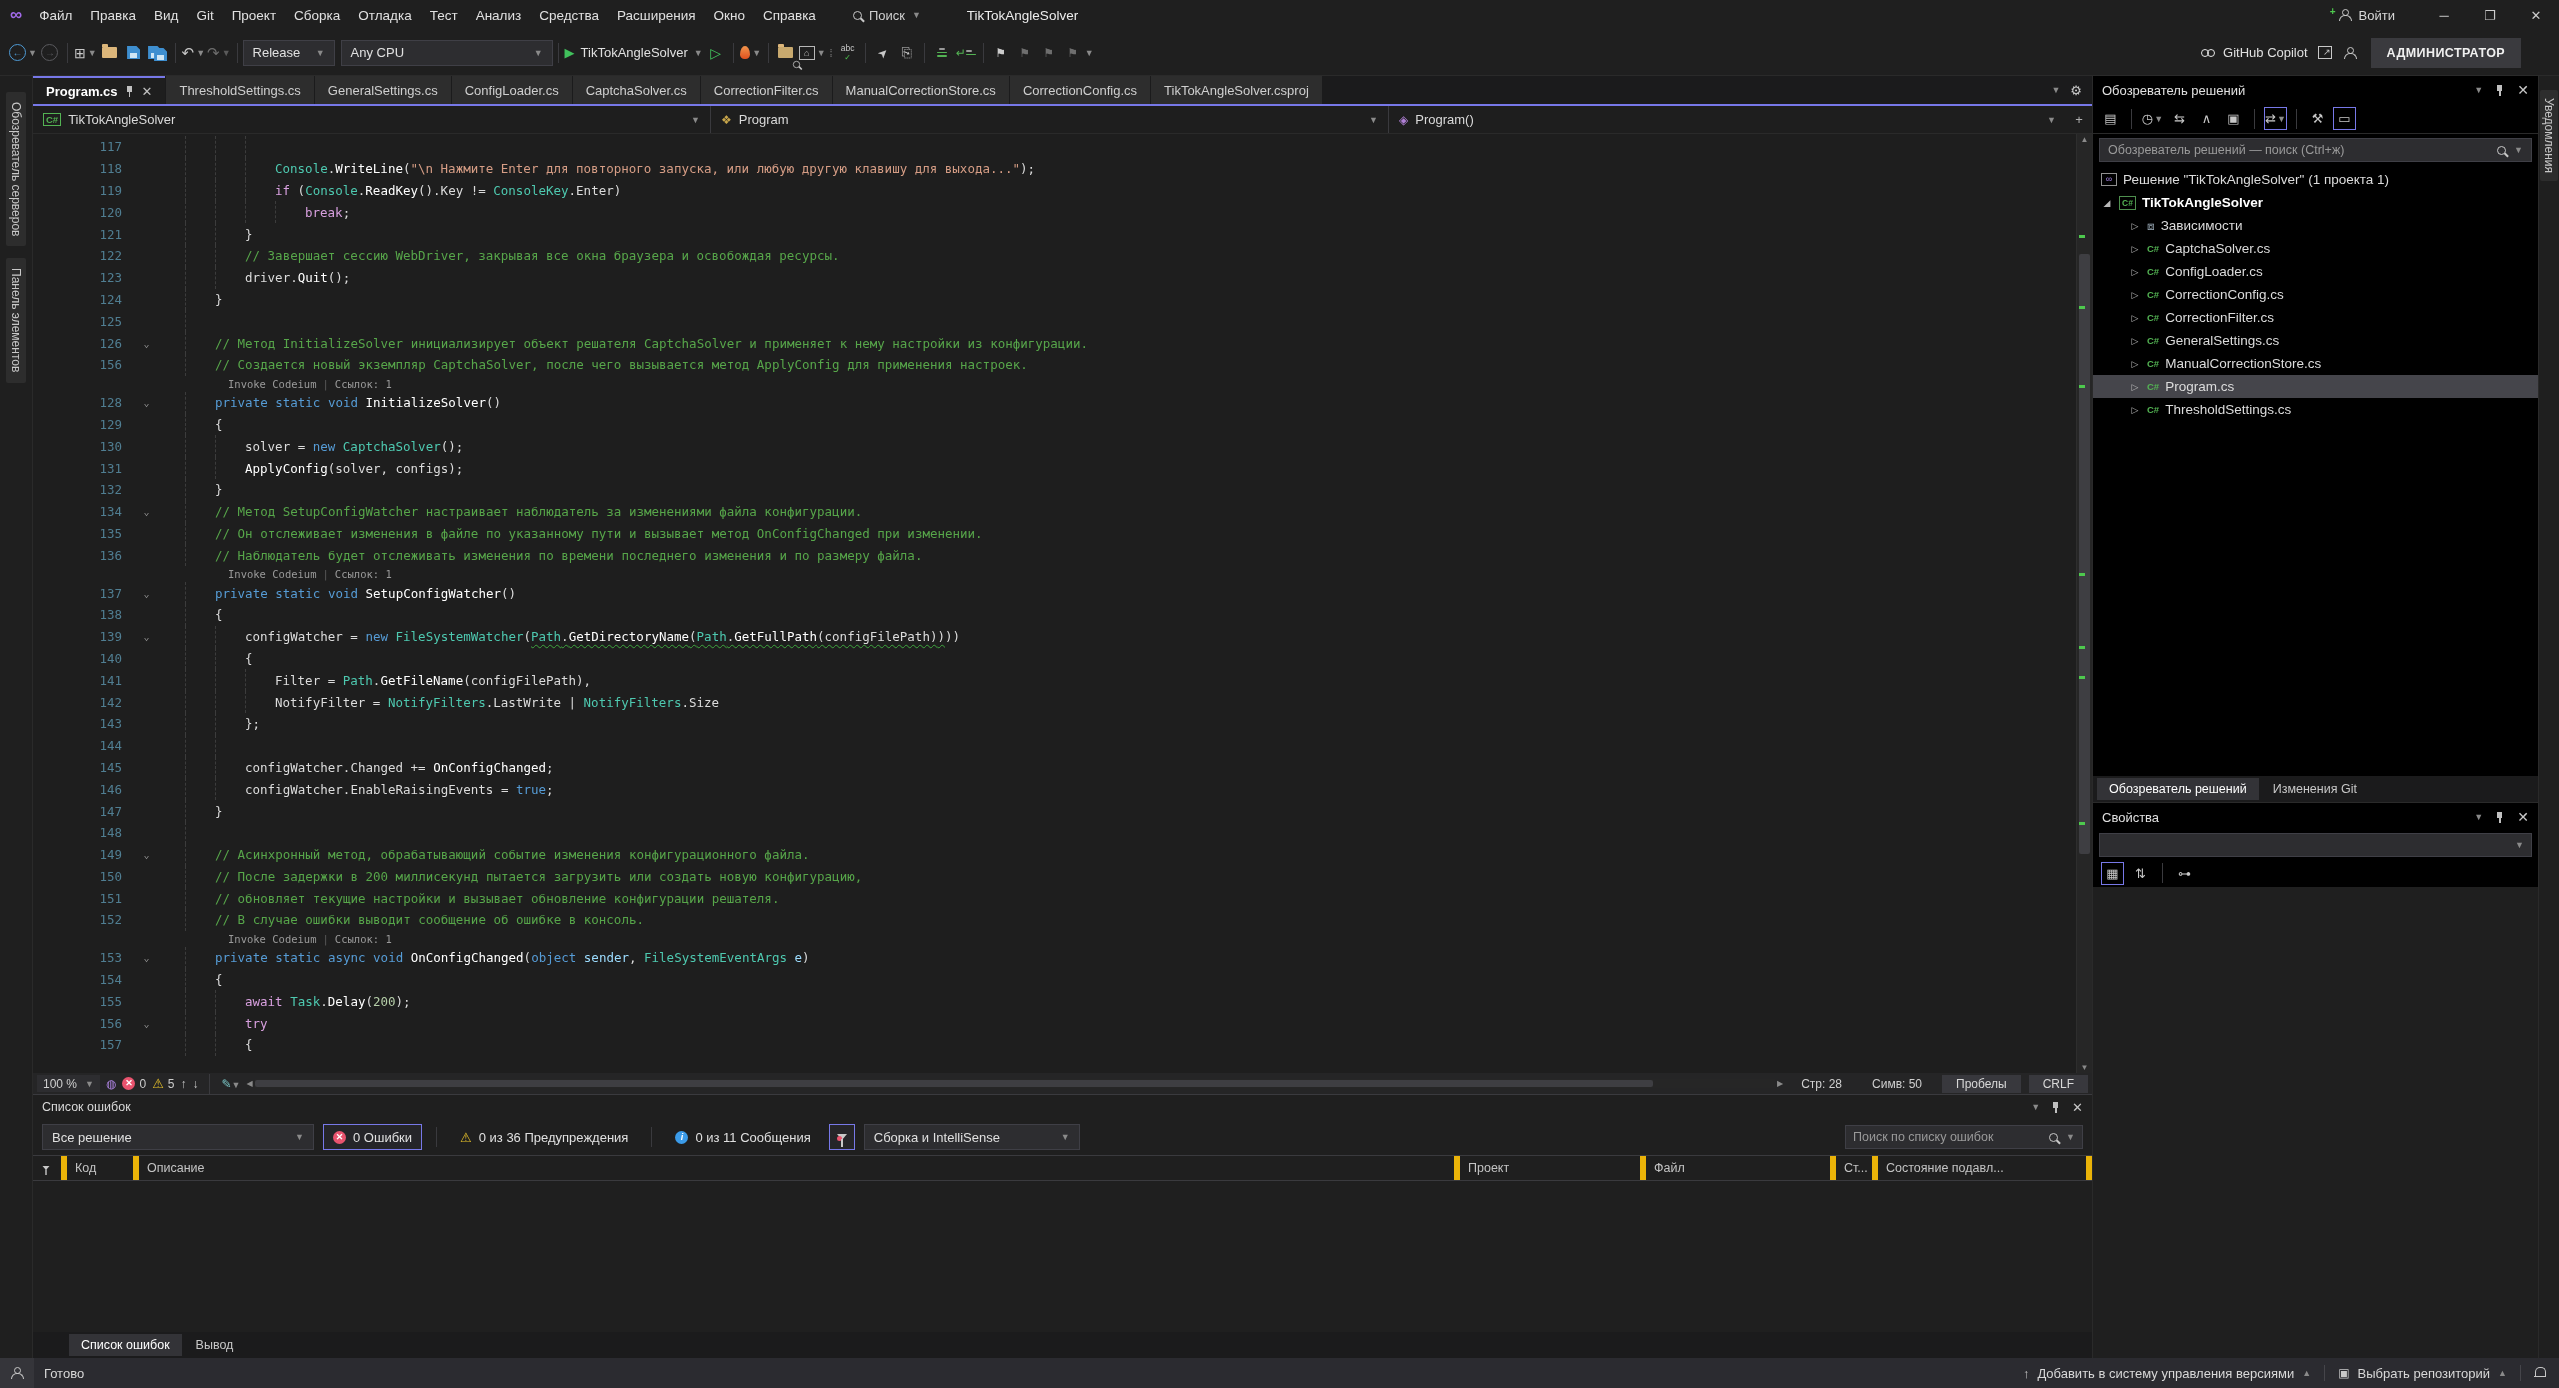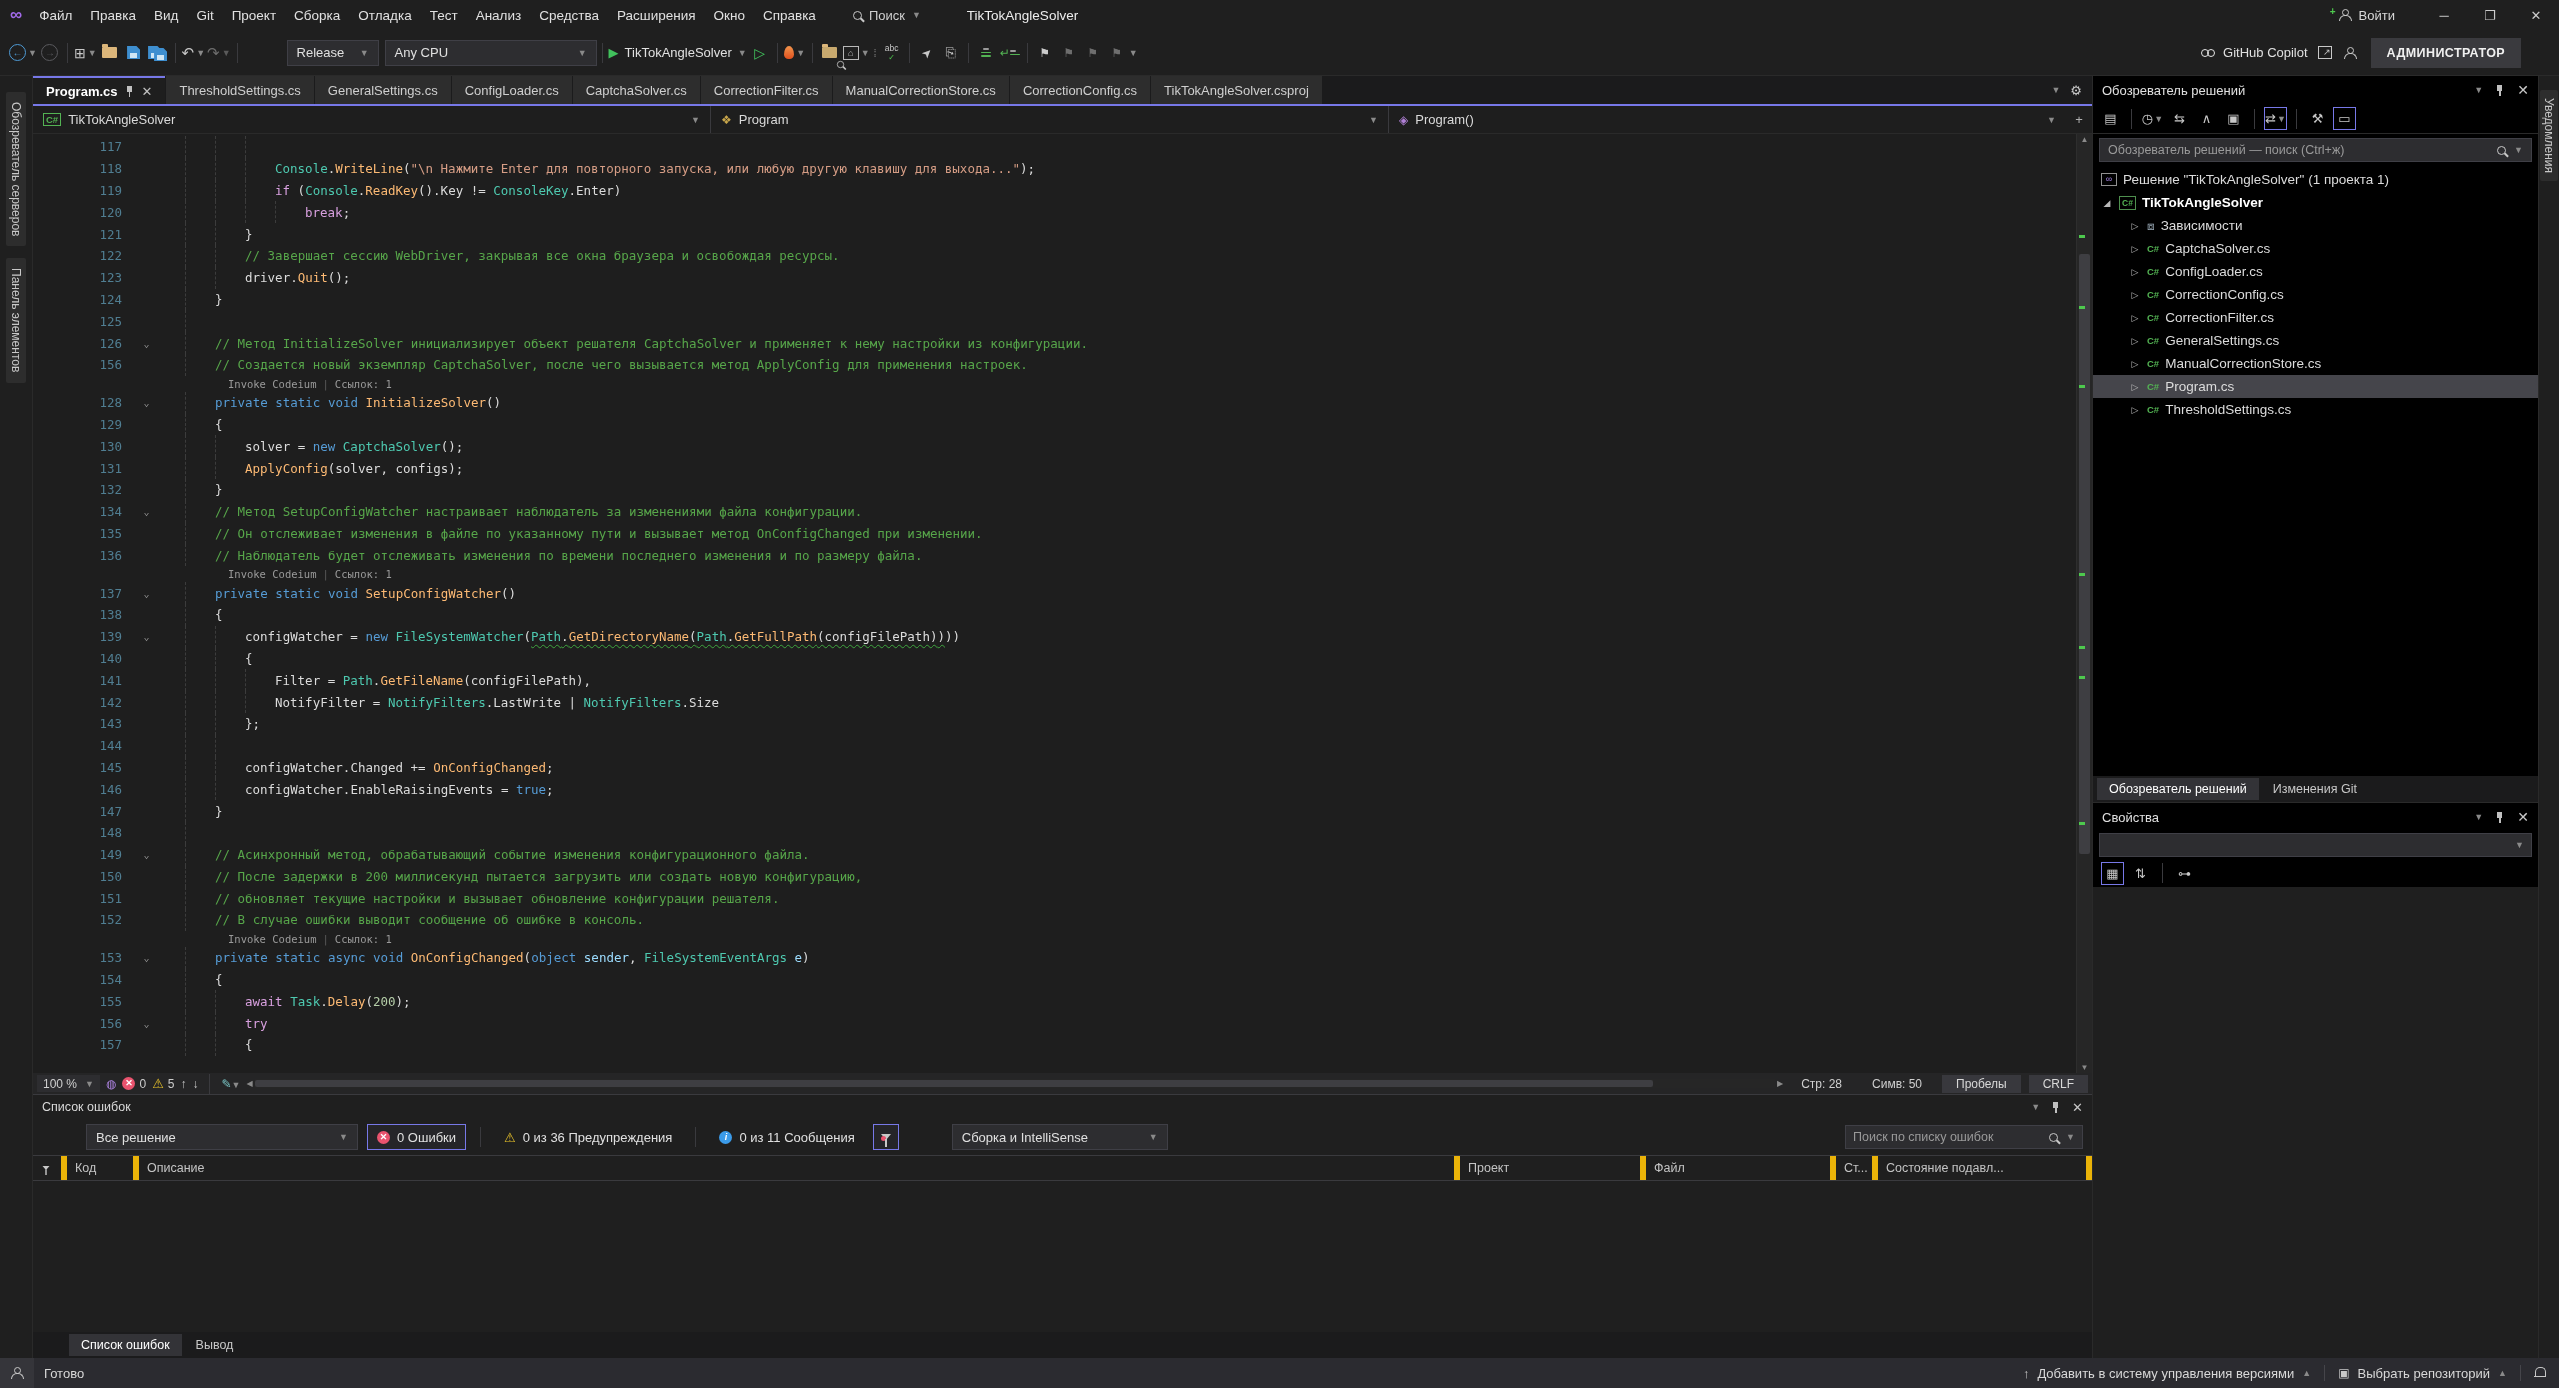--- a/index.html
+++ b/index.html
@@ -24,21 +24,21 @@
 
   
   .toolbar{height:46px;background:#1F1F1F;display:flex;align-items:center;padding:0 8px;flex:none;border-bottom:1px solid #2A2A2A;}
   .tbtn{display:inline-flex;align-items:center;justify-content:center;min-width:22px;height:26px;margin:0 1px;gap:2px;}
   .navcirc{width:17px;height:17px;border:1.6px solid #4E9AD4;border-radius:50%;color:#4E9AD4;display:flex;align-items:center;justify-content:center;font-size:10px;}
   .navcirc.dis{border-color:#5A5A5E;color:#5A5A5E;}
   .floppy{width:13px;height:13px;background:#3E8FD0;clip-path:polygon(0 0,72% 0,100% 28%,100% 100%,0 100%);position:relative;}
   .floppy::after{content:"";position:absolute;left:3px;bottom:1px;width:7px;height:5px;background:#CFE6F5;}
   .folder{width:15px;height:11px;background:#DCB67A;border-radius:1px;position:relative;}
   .folder::before{content:"";position:absolute;top:-3px;left:0;width:6px;height:3px;background:#DCB67A;border-radius:1px 1px 0 0;}
-  .dd{background:#2D2D30;border:1px solid #3F3F46;height:26px;display:flex;align-items:center;padding:0 9px;gap:8px;color:#E0E0E0;margin-left:44px;}
+  .dd{background:#2D2D30;border:1px solid #3F3F46;height:26px;display:flex;align-items:center;padding:0 9px;gap:8px;color:#E0E0E0;}
   .dd .car{margin-left:auto;}
   .play{color:#41C15C;font-size:13px;}
   .play-outline{color:#41C15C;font-size:14px;}
   .flame{width:10px;height:13px;background:linear-gradient(#F2954C,#E0501E);border-radius:50% 50% 45% 45%/65% 65% 35% 35%;}
   .mag{width:9px;height:9px;border:1.6px solid #C8C8C8;border-radius:50%;position:relative;display:inline-block;flex:none;}
   .mag::after{content:"";position:absolute;width:5px;height:1.6px;background:#C8C8C8;transform:rotate(45deg);right:-4px;bottom:-2px;}
   .minifolder-mag{position:relative;}
   .minifolder-mag .mag{position:absolute;right:-4px;bottom:-3px;transform:scale(.8);}
   .boxhome{width:16px;height:14px;border:1.3px solid #B8B8B8;display:flex;align-items:center;justify-content:center;font-size:9px;color:#C8C8C8;}
   .abc{display:inline-flex;flex-direction:column;line-height:7px;align-items:center;}
@@ -90,21 +90,21 @@
   .codearea{flex:1;position:relative;overflow:hidden;background:#1E1E1E;min-height:0;}
   .code-lines{position:absolute;left:0;top:2px;right:16px;font-family:"DejaVu Sans Mono",monospace;}
   .code-row{display:flex;height:21.8px;align-items:center;}
   .gut{width:95px;flex:none;text-align:right;padding-right:6px;color:#507E92;font-size:12.5px;}
   .fold{width:37px;flex:none;text-align:center;color:#9A9A9A;font-size:10px;}
   .codetxt{white-space:pre;font-size:12.5px;color:#DCDCDC;padding-left:20px;height:100%;display:flex;align-items:center;}
   .ig{display:inline-block;width:30px;height:21.8px;border-left:1px dashed #3C3C3C;flex:none;}
   .lens-row{height:16px;display:flex;align-items:center;padding-left:195px;color:#8F8F8F;font-size:10.5px;gap:6px;}
   .lens-link{color:#9A9A9A;}
   .lens-sep{color:#5A5A5A;}
-  .tk-k{color:#569CD6;}.tk-c{color:#D8A0DF;}.tk-t{color:#4EC9B0;}.tk-m{color:#fdba74;}
+  .tk-k{color:#569CD6;}.tk-c{color:#D8A0DF;}.tk-t{color:#4EC9B0;}.tk-m{color:#ffffff;}
   .tk-s{color:#D69D85;}.tk-cm{color:#57A64A;}.tk-num{color:#B5CEA8;}.tk-v{color:#DCDCDC;}.tk-p{color:#9CDCFE;}
   .sq{text-decoration:underline;text-decoration-style:wavy;text-decoration-color:#3FA63F;text-decoration-thickness:1px;text-underline-offset:3px;}
   .vscroll{position:absolute;right:0;top:0;bottom:0;width:16px;background:#262626;border-left:1px solid #2E2E2E;}
   .vscroll .arr{position:absolute;left:0;right:0;text-align:center;color:#8A8A8A;font-size:8px;}
   .vthumb{position:absolute;left:2px;right:2px;top:120px;height:600px;background:#3E3E42;border-radius:2px;}
   .mark{position:absolute;left:2px;width:6px;height:3px;background:#4EC94E;}
 
   
   .edbar{height:21px;background:#252526;display:flex;align-items:center;flex:none;padding:0 4px;gap:6px;font-size:12px;}
   .zoombox{background:#2D2D30;height:17px;display:flex;align-items:center;gap:8px;padding:0 6px;color:#D0D0D0;}

